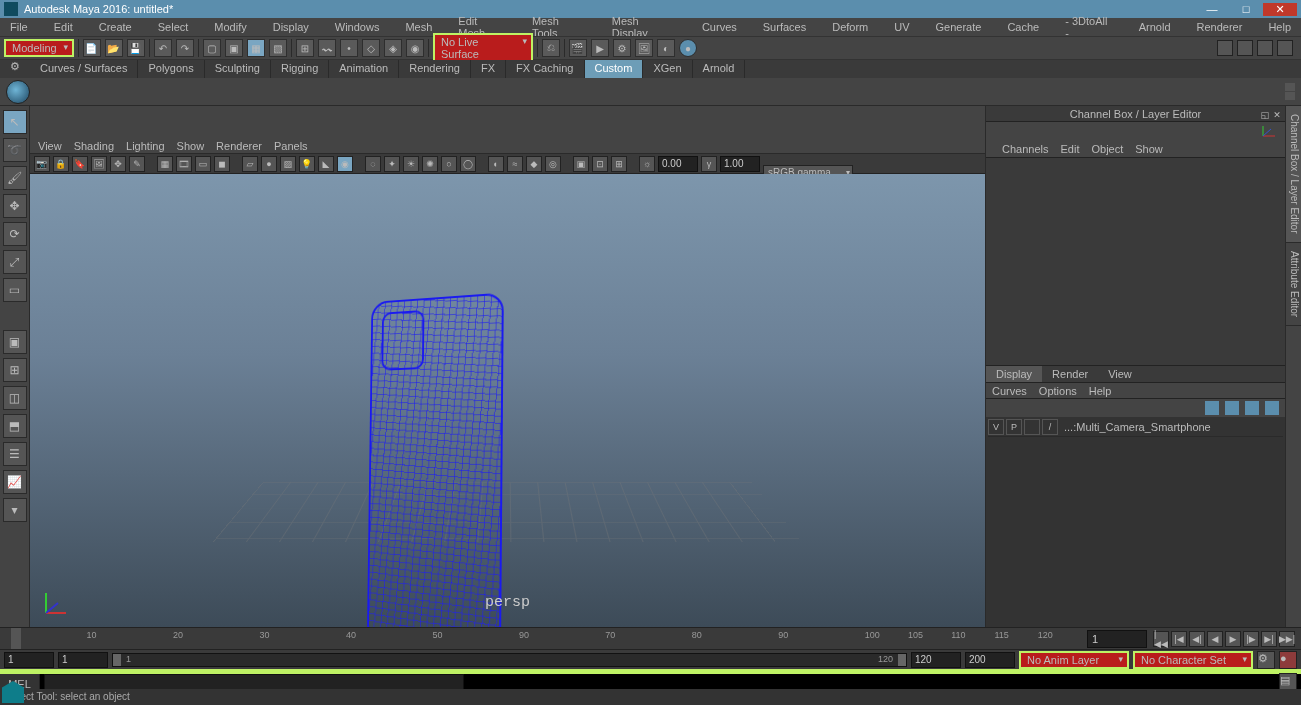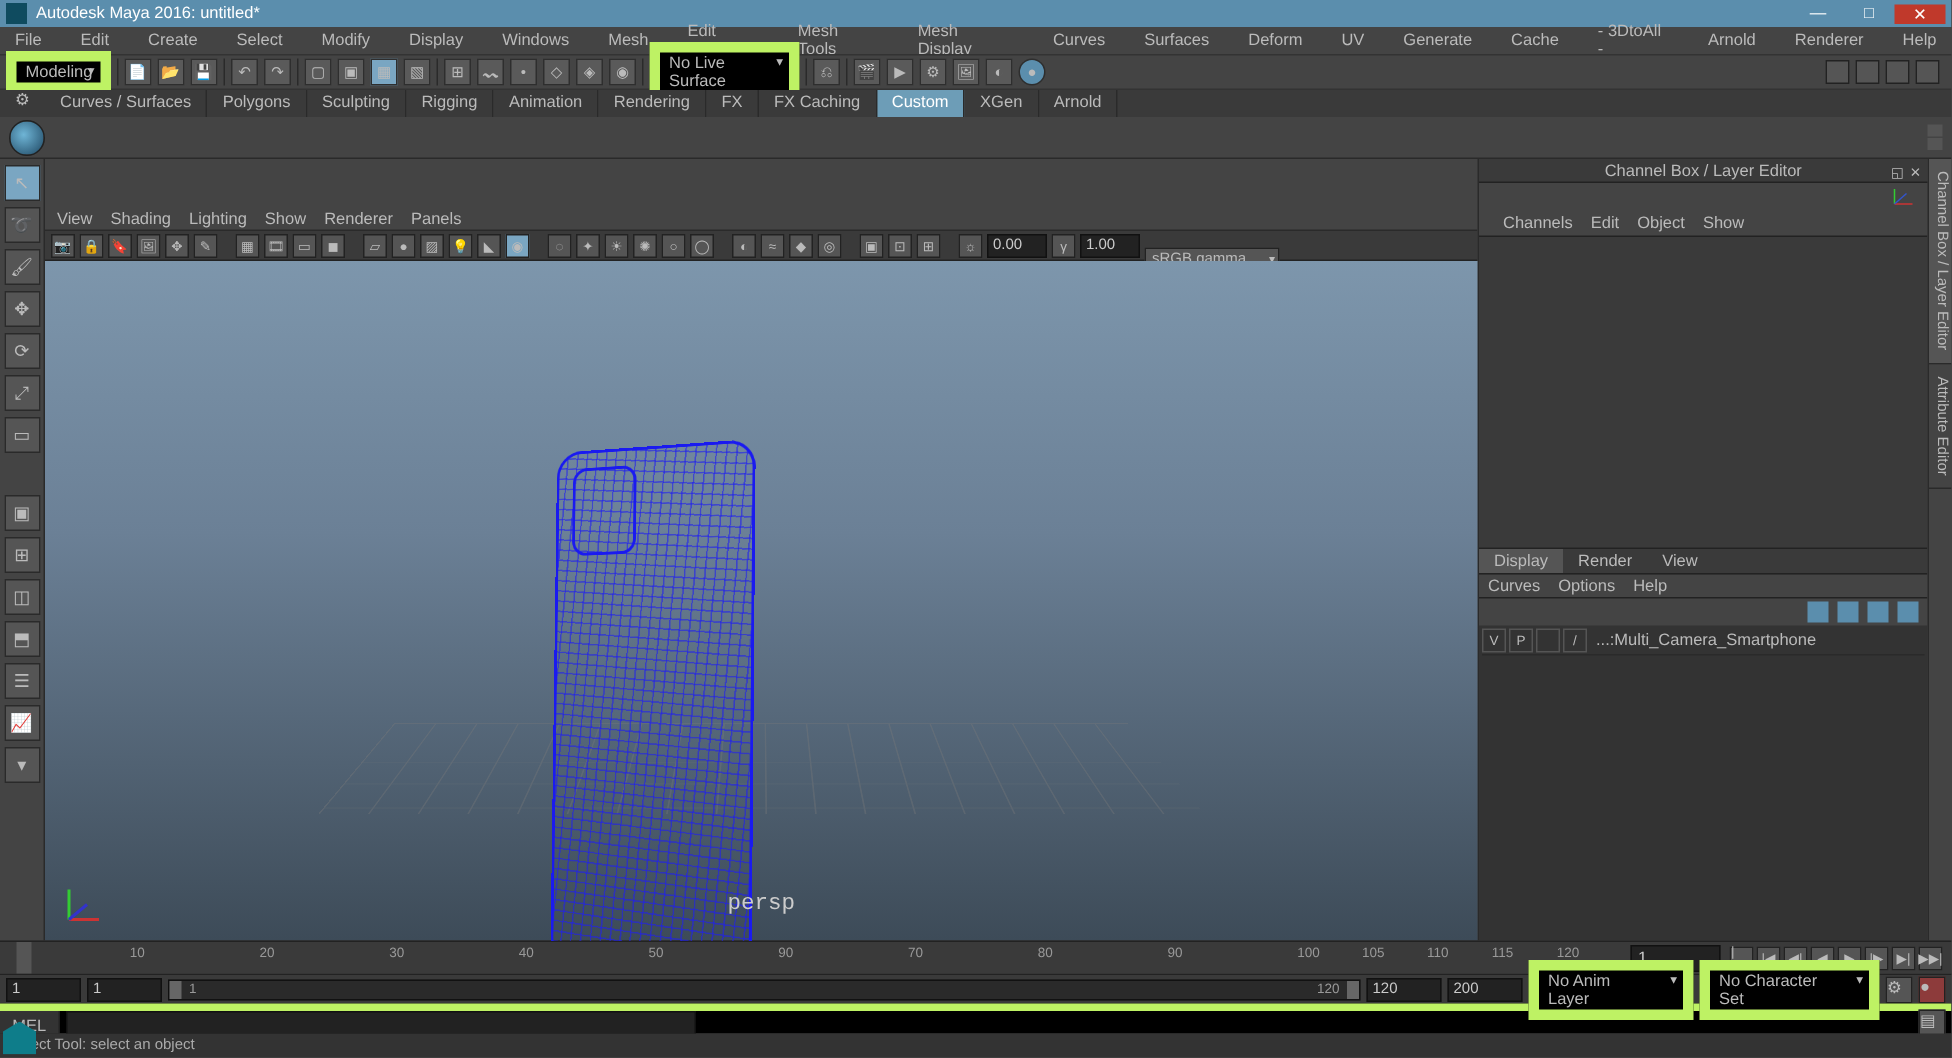--- a/index.html
+++ b/index.html
@@ -7,21 +7,21 @@
 
 .titlebar { height: 18px; background: #5b8ead; color: #fff; display: flex; align-items: center; padding: 0 4px; }
 .titlebar .logo { width: 14px; height: 14px; background: #0f4b5f; margin-right: 6px; }
 .titlebar .title { flex: 1; font-size: 11px; }
 .titlebar .winbtn { width: 34px; text-align: center; font-size: 11px; cursor: pointer; }
 
 .mainmenu { height: 18px; background: #444444; display: flex; align-items: center; padding: 0 4px; gap: 14px; }
 .mainmenu .mitem { padding: 1px 6px; cursor: pointer; }
 
 .statusrow { height: 24px; background: #444444; border-top: 1px solid #333; border-bottom: 1px solid #333; display: flex; align-items: center; gap: 4px; padding: 0 4px; }
-.dd { background: #000000; border: 7px solid #bef264; padding: 1px 18px 1px 6px; position: relative; cursor: pointer; }
+.dd { background: #b91c1c; border: 2px solid #bef264; padding: 1px 18px 1px 6px; position: relative; cursor: pointer; }
 .dd::after { content: "▾"; position: absolute; right: 4px; top: 1px; font-size: 9px; }
 .vsep { width: 1px; height: 18px; background: #2a2a2a; }
 .tbtn { width: 18px; height: 18px; background: #5a5a5a; border: 1px solid #2e2e2e; cursor: pointer; display:flex; align-items:center; justify-content:center; font-size:10px;}
 .tbtn.active { background: #7aa6c2; }
 
 .shelftabs { height: 18px; background: #3a3a3a; display: flex; align-items: stretch; padding-left: 30px; }
 .shelftabs .stab { padding: 2px 10px; border-right: 1px solid #2a2a2a; cursor: pointer; background:#3a3a3a;}
 .shelftabs .stab.active { background: #6d9db7; color: #fff; }
 .shelftabs .gear { position: absolute; left: 4px; width: 22px; text-align:center;}
 

